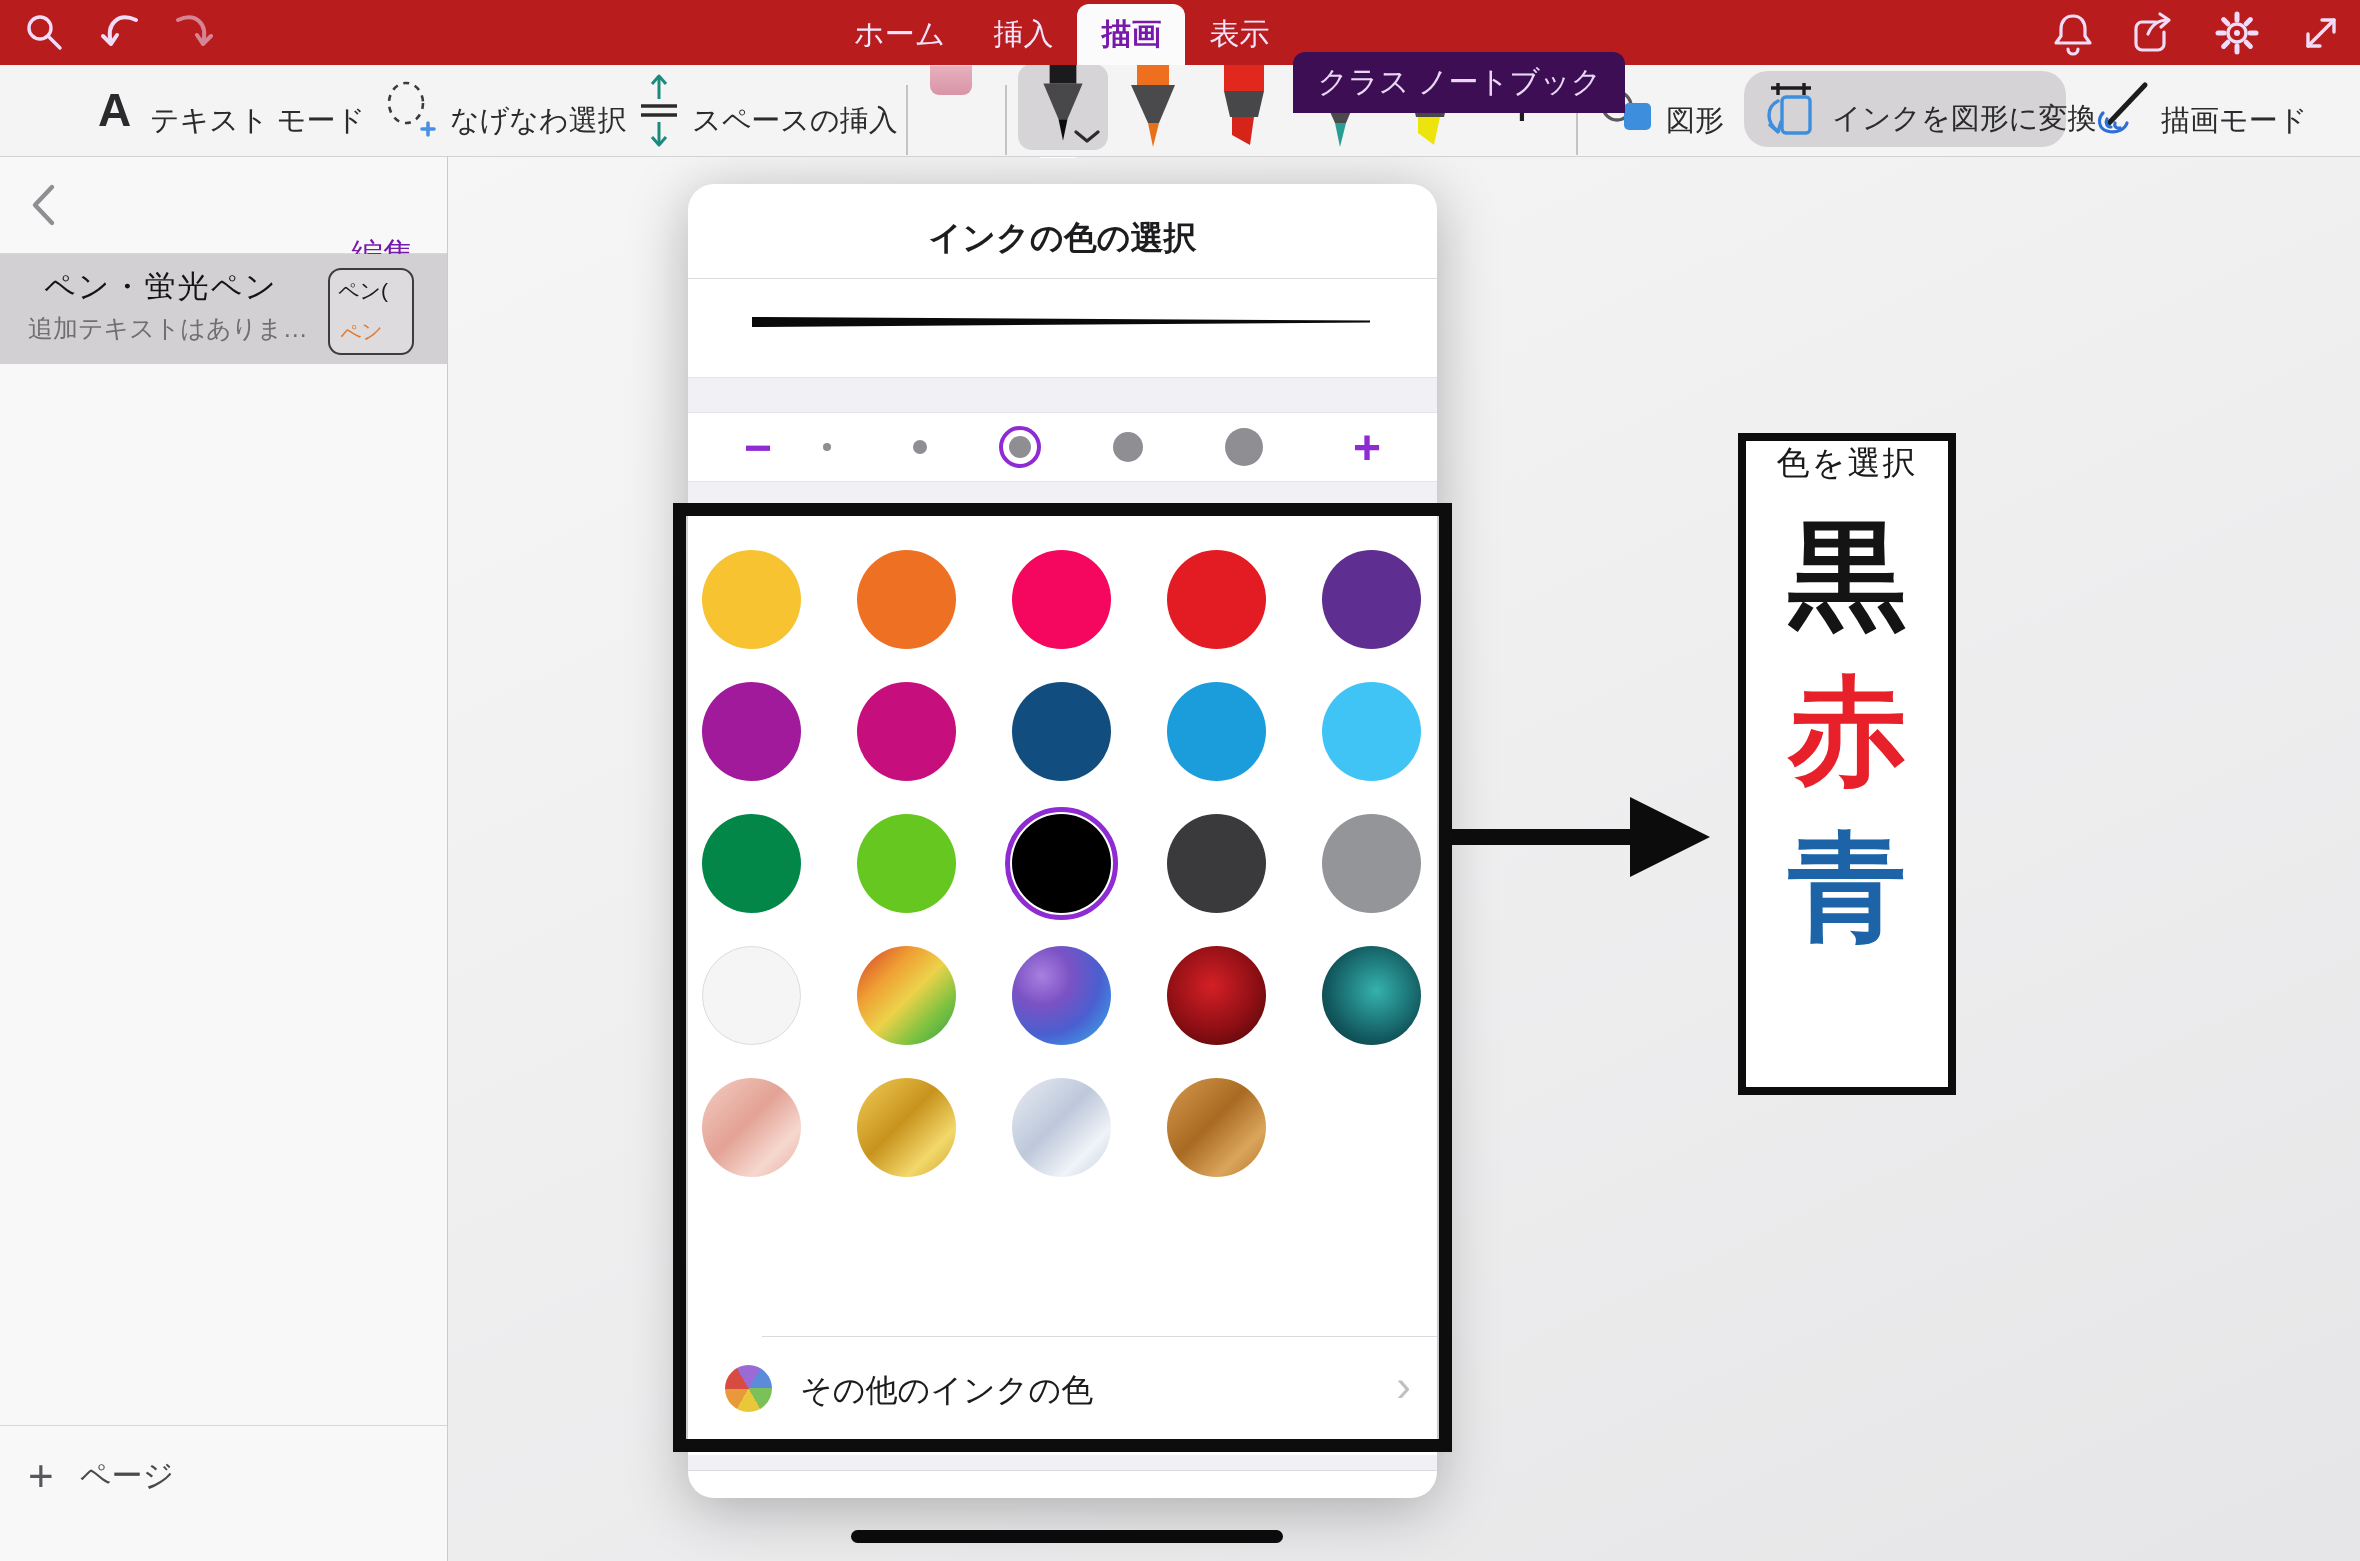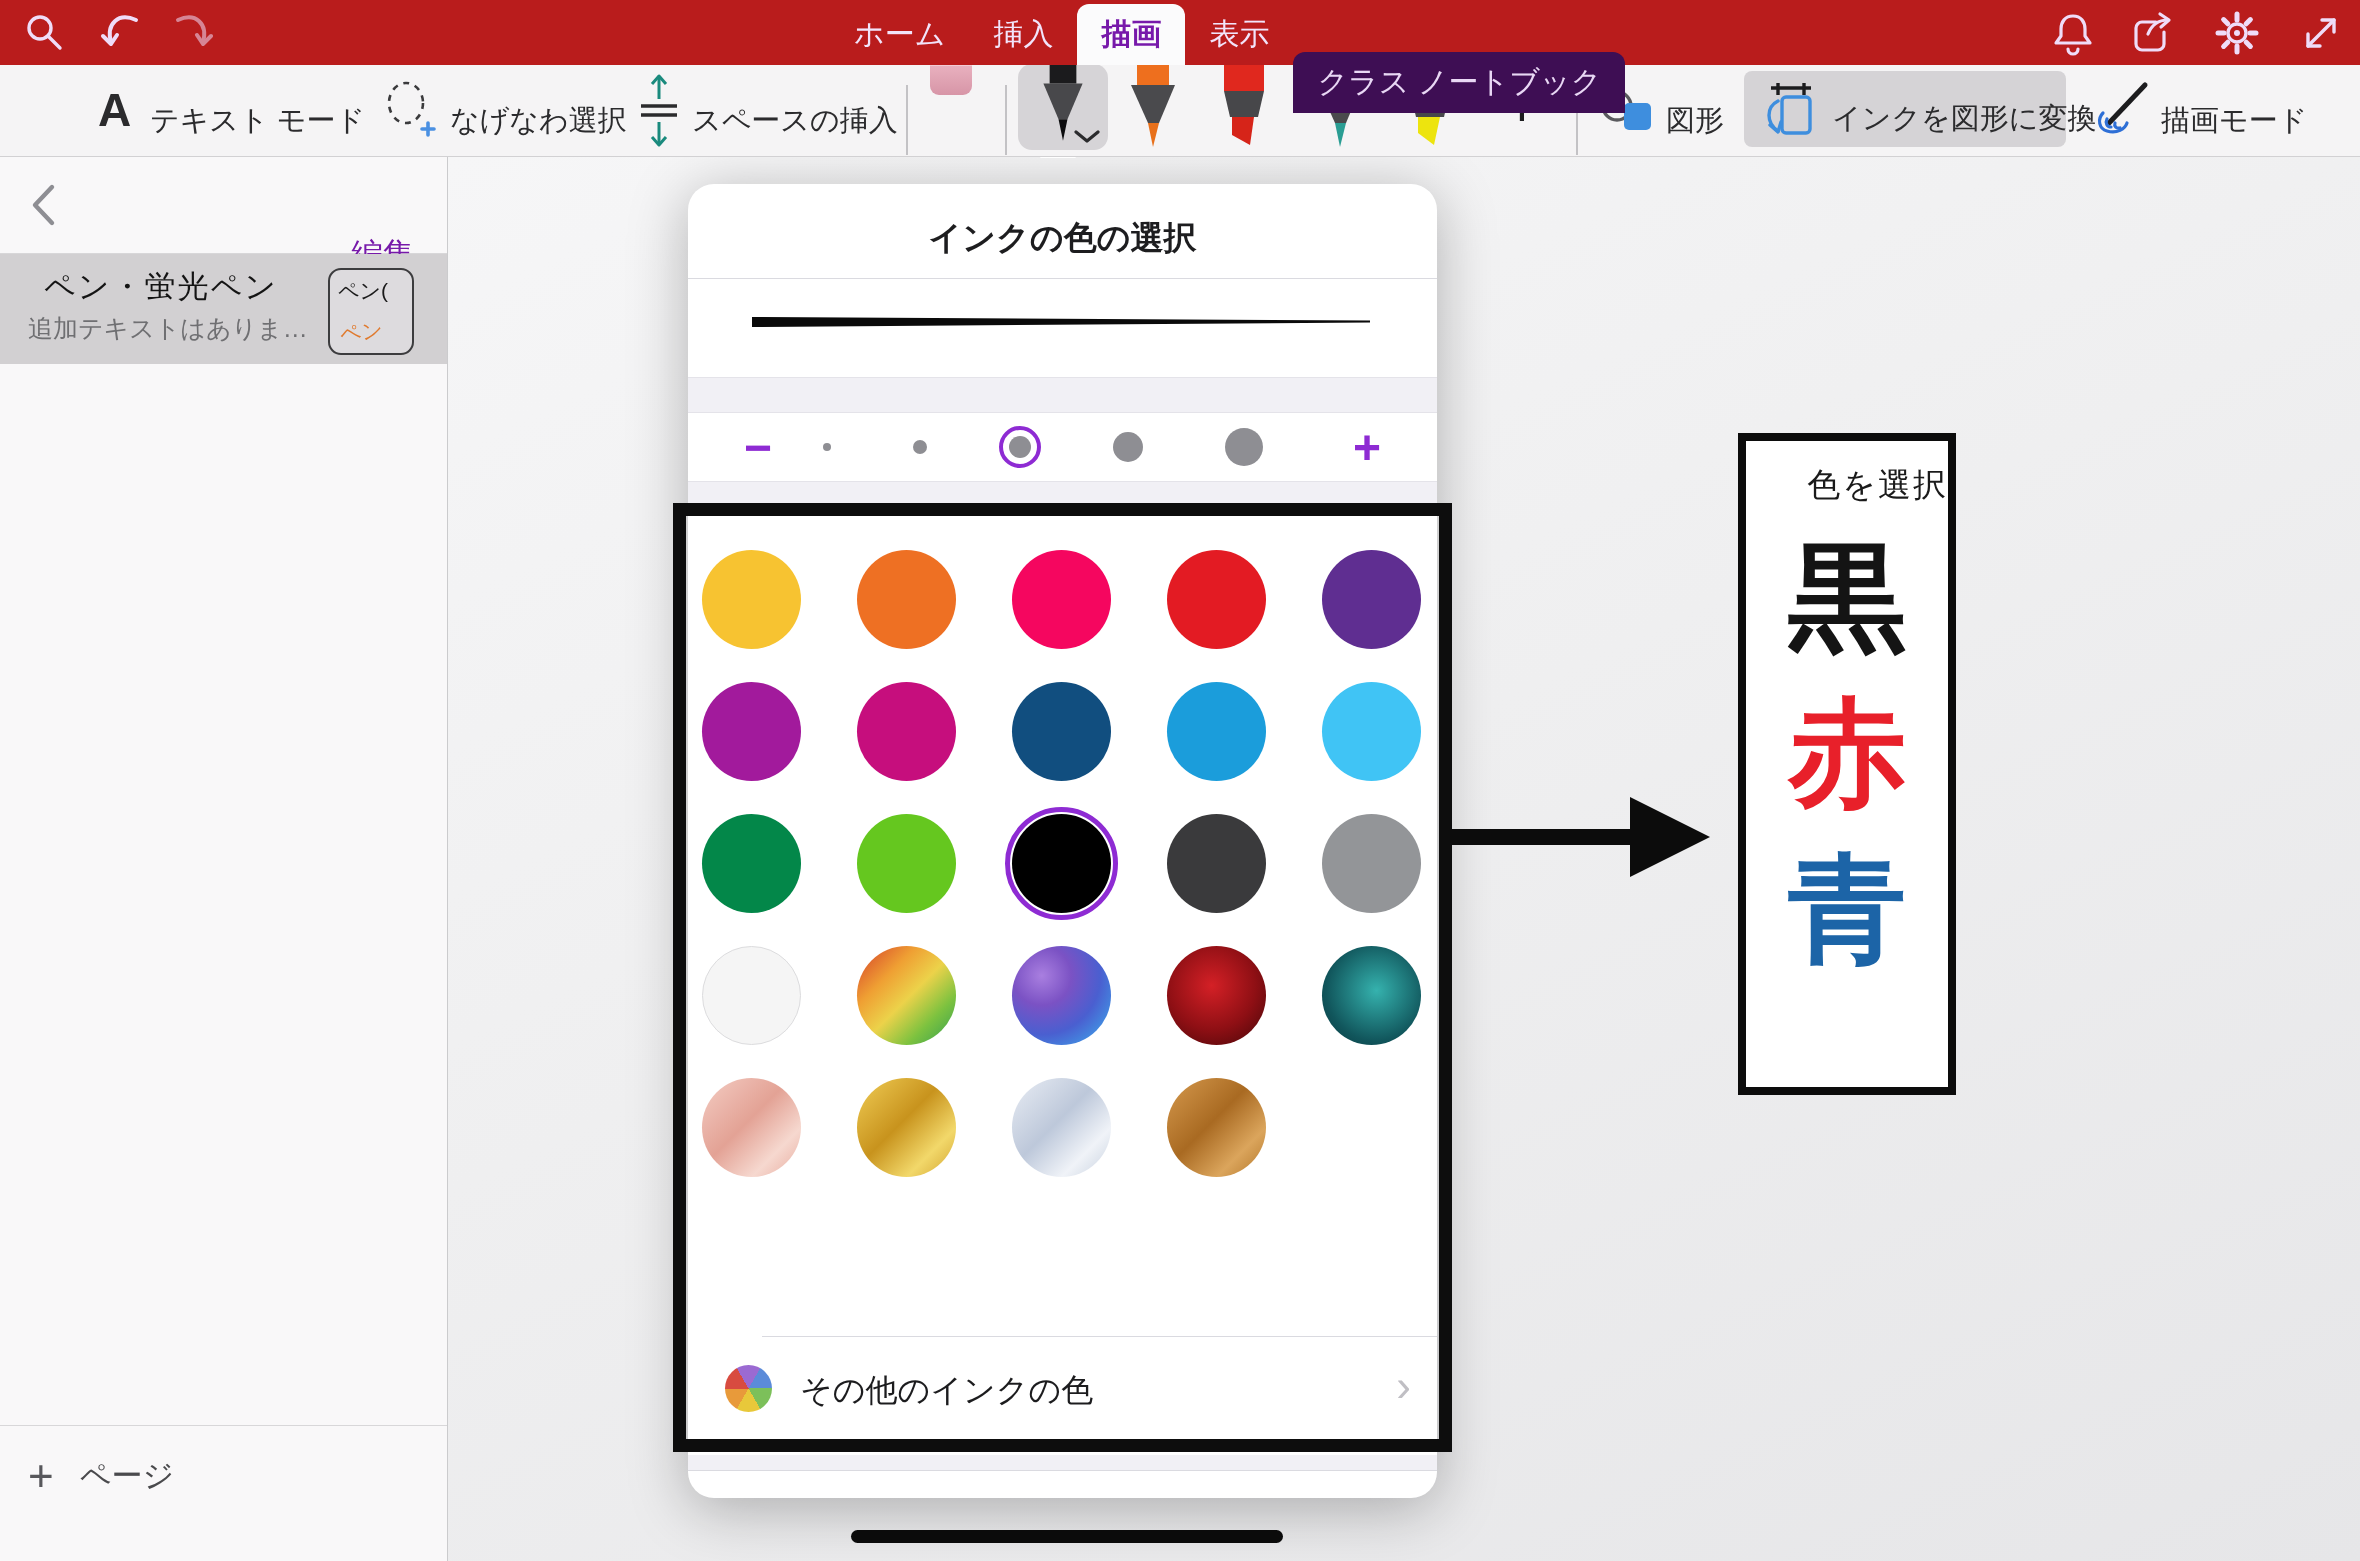--- a/index.html
+++ b/index.html
@@ -14,21 +14,21 @@
   .tab { position:relative; top:4px; height:61px; display:flex; align-items:center; justify-content:center;
          padding:0 24px; font-size:30px; color:#F2E4FA; border-radius:12px 12px 0 0; white-space:nowrap; cursor:pointer; }
   .tab.active { background:#FBFBFC; color:#7719AA; font-weight:700; }
   .tab.dark { background:#3E0E54; color:#E9D8F5;margin-top:48px; }
 
   
   .ribbon { position:absolute; left:0; top:65px; width:2360px; height:92px; background:#F5F4F5; border-bottom:1px solid #D2D1D3; z-index:20; }
   .rlabel { position:absolute; top:36px; font-size:29px; color:#2B2B2D; white-space:nowrap; }
   .rdivider { position:absolute; top:20px; width:2px; height:70px; background:#C3C2C5; }
   .ricon { position:absolute; }
-  .convert-btn { position:absolute; left:1744px; top:6px; width:322px; height:76px; background:#D5D3D6; border-radius:8px; cursor:pointer; }
+  .convert-btn { position:absolute; left:1744px; top:6px; width:322px; height:76px; background:#D5D3D6; border-radius:24px; cursor:pointer; }
   .convert-btn .rlabel { top:28px; }
   .penbox { position:absolute; left:1018px; top:-1px; width:90px; height:86px; background:#D6D4D7; border-radius:14px; cursor:pointer; }
   .pointer-up { position:absolute; left:1040px; top:93px; width:0; height:0; z-index:40;
                 border-left:18px solid transparent; border-right:18px solid transparent; border-bottom:26px solid #FFFFFF; }
   .eraser { position:absolute; left:930px; top:-2px; width:42px; height:62px; cursor:pointer; }
   .eraser .cap { height:30px; background:#434346; border-radius:4px 4px 0 0; }
   .eraser .rub { height:32px; background:linear-gradient(#E8B0BE,#D795A7); border-radius:2px 2px 9px 9px; border-top:3px solid #F3CBD4; }
   .pen { position:absolute; top:0; width:52px; height:86px; cursor:pointer; }
   .plusbtn { position:absolute; left:1496px; top:8px; width:52px; height:64px; font-size:58px; font-weight:300;
              color:#1C1C1E; display:flex; align-items:center; justify-content:center; cursor:pointer; }
@@ -80,21 +80,21 @@
            background:conic-gradient(from -90deg,#D84B40 0 60deg,#9B6AD2 60deg 120deg,#5B8BD9 120deg 180deg,#7CC05A 180deg 240deg,#E8C83A 240deg 300deg,#E89A3A 300deg 360deg); }
   .pp-more-label { position:absolute; left:112px; top:32px; font-size:32px; color:#1C1C1E; }
   .pp-chevron { position:absolute; right:26px; top:24px; font-size:44px; color:#C0BFC4; }
   .pp-band3 { position:absolute; left:0; right:0; top:1271px; height:16px; background:#F1F0F5; border-bottom:1px solid #DADAE0; }
 
   
   .anno-rect { position:absolute; left:673px; top:503px; width:779px; height:949px; border:13px solid #0D0D0D; z-index:25; }
   .anno-arrow { position:absolute; left:1450px; top:790px; z-index:25; }
   .anno-box { position:absolute; left:1738px; top:433px; width:218px; height:662px; background:#FFFFFF;
               border:8px solid #0C0C0C; z-index:25; }
-  .anno-box-title { margin-top:22px; text-align:right; font-size:33px; color:#1A1A1A; letter-spacing:2px; }
+  .anno-box-title { text-align:center; font-size:33px; color:#1A1A1A; letter-spacing:2px; }
   .ink-words { display:flex; flex-direction:column; align-items:center; gap:32px; margin-top:28px; }
   .ink-word { font-size:118px; line-height:1.05; font-weight:600; }
   .bottom-stroke { position:absolute; left:851px; top:1530px; width:432px; height:13px; background:#0B0B0B; border-radius:7px; z-index:25; }
 </style>
 </head>
 <body>
 
 <div id="stage">
 
   <header class="appbar">

